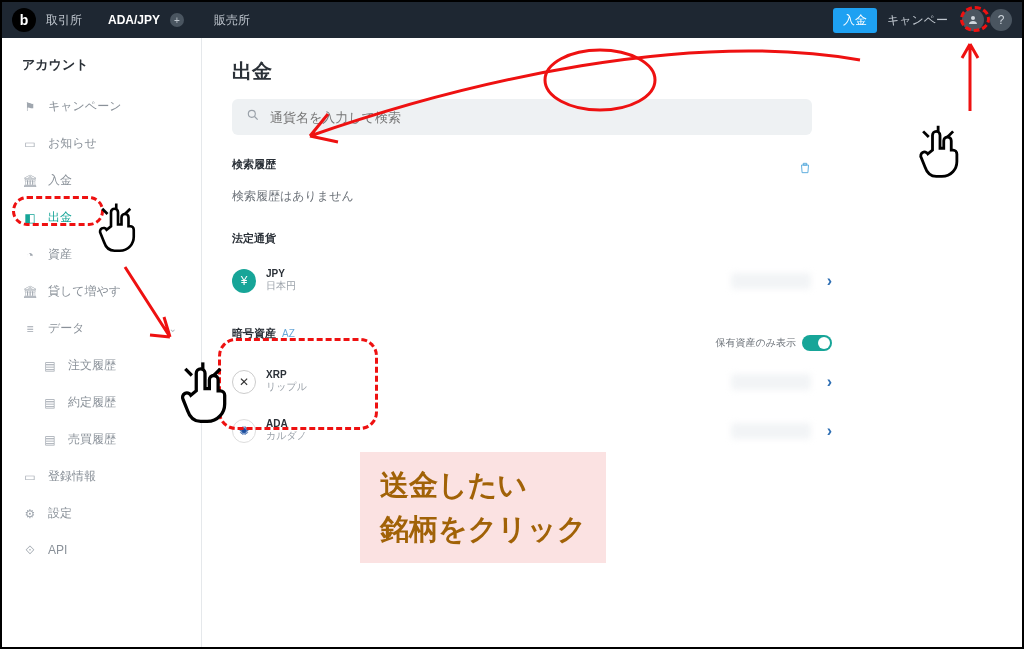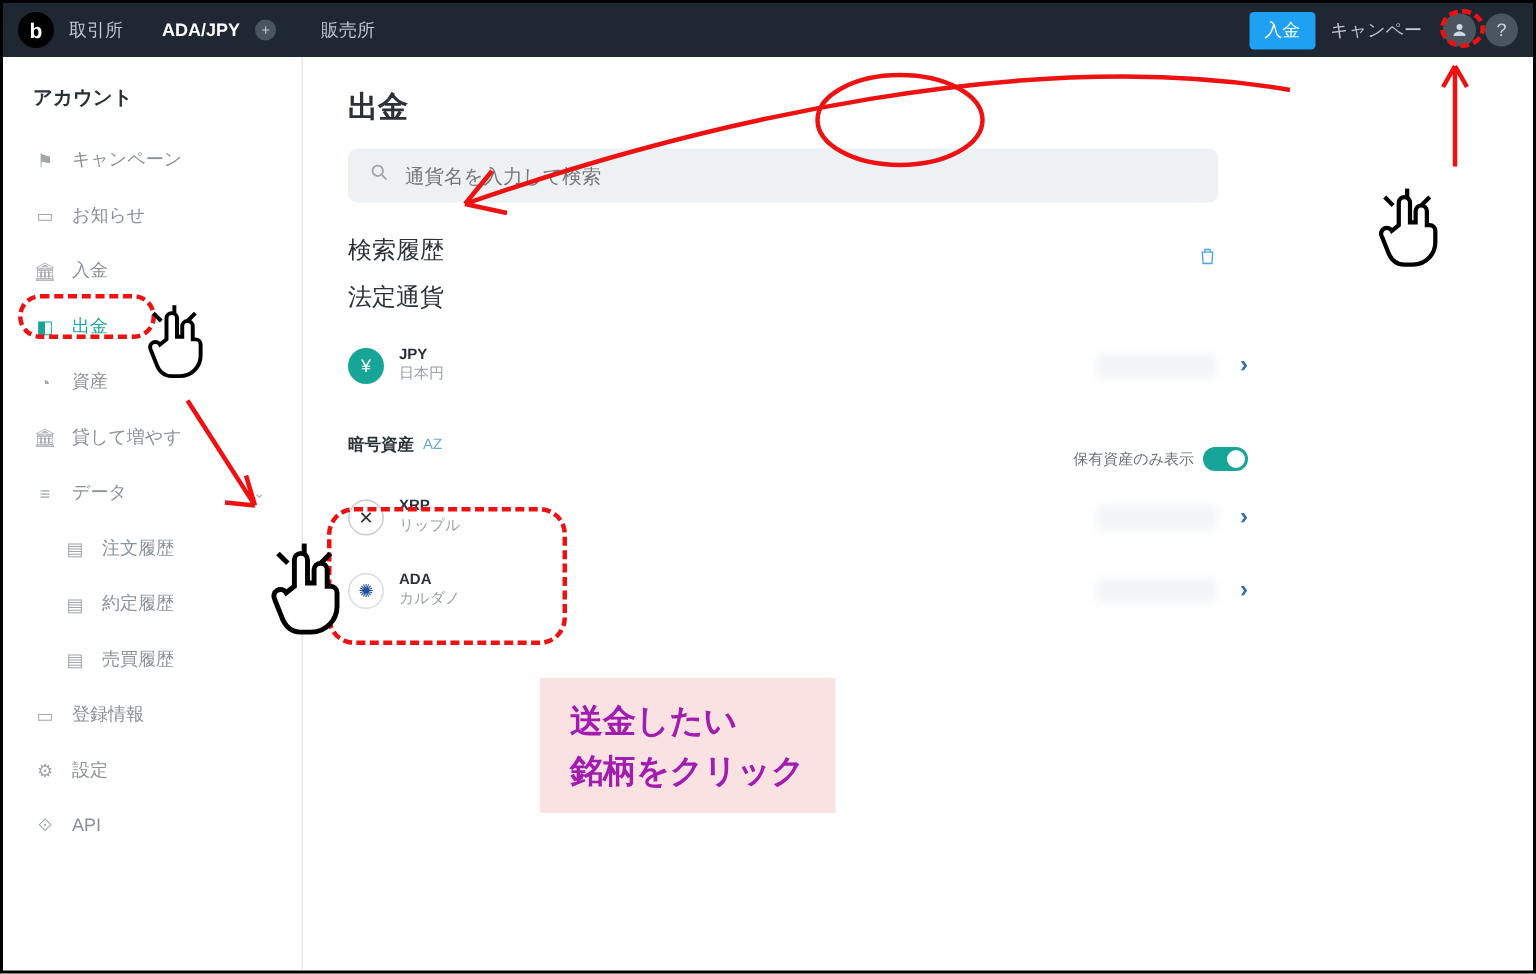--- a/index.html
+++ b/index.html
@@ -24,21 +24,21 @@
   .sideitem .caret { margin-left:auto; font-size:10px; color:#b0b6bd; }
   .sideitem.sub { padding-left: 40px; }
 
   .main { flex:1; padding: 20px 30px; overflow:auto; }
   .main h1 { font-size:20px; color:#2b3138; margin-bottom:14px; font-weight:600; }
   .searchbar { background:#eef1f3; border-radius:6px; height:36px; display:flex; align-items:center; padding:0 14px; color:#9aa1a9; margin-bottom:22px; width: 580px; }
   .searchbar input { border:none; background:transparent; outline:none; font-size:13px; color:#444; flex:1; }
   .searchbar .sico { margin-right:10px; }
 
   .section-row { display:flex; align-items:center; width:580px; }
-  .section-label { font-size:16px; color:#2b3138; font-weight:normal; margin-bottom:10px; }
+  .section-label { font-size:11px; color:#2b3138; font-weight:bold; margin-bottom:10px; }
   .trash { margin-left:auto; color:#4aa3d9; font-size:14px; }
   .empty { font-size:12px; color:#6b7178; margin: 6px 0 26px; }
 
   .list { width: 600px; }
   .currency-row { display:flex; align-items:center; padding:12px 0; cursor:pointer; }
   .currency-row .cicon { width:24px; height:24px; border-radius:50%; display:flex; align-items:center; justify-content:center; font-size:12px; color:#fff; margin-right:10px; }
   .currency-row .ctext .sym { font-size:10px; font-weight:bold; color:#2b3138; }
   .currency-row .ctext .sub { font-size:10px; color:#9aa1a9; }
   .currency-row .blur { margin-left:auto; width:80px; height:16px; background:#f2f4f6; border-radius:3px; filter: blur(3px); margin-right:16px; }
   .currency-row .chev { color:#2f6fb3; font-size:16px; font-weight:bold; }
@@ -52,21 +52,21 @@
 
   .c-jpy { background:#17a598; }
   .c-xrp { background:#fff; color:#333 !important; border:1px solid #ccc; }
   .c-ada { background:#fff; border:1px solid #ddd; color:#1c4fa0 !important; }
 
   
   .overlay { position:absolute; pointer-events:none; }
   .dash-circle { border:3px dashed #e11; border-radius:18px; }
   .hand-cursor { width:56px; height:56px; }
   .hand-cursor svg { width:100%; height:100%; }
-  .callout { position:absolute; background:#fbe2e2; color:#a21caf; font-size:22px; font-weight:bold; padding:12px 20px; line-height:1.5; }
+  .callout { position:absolute; background:#fbe2e2; color:#a16207; font-size:29px; font-weight:bold; padding:12px 20px; line-height:1.5; }
   .red-stroke { stroke:#e11; stroke-width:3; fill:none; }
 </style>
 </head>
 <body>
 
 <div class="topbar">
   <div class="logo">b</div>
   <span class="tabitem">取引所</span>
   <span class="pair">ADA/JPY</span>
   <span class="plus-badge">+</span>
@@ -155,20 +155,21 @@
     </div>
 
     <div class="section-row">
       <div class="section-label">検索履歴</div>
       <div class="trash">
         <svg width="14" height="14" viewBox="0 0 24 24">
             <path d="M6 7h12l-1 13H7z M9 4h6v3H9z" stroke="#4aa3d9" stroke-width="1.5" fill="none"></path>
           </svg>
       </div>
     </div>
+    <div class="empty">検索履歴はありません</div>
 
     <div class="section-label">法定通貨</div>
     <div class="list">
       <div class="currency-row">
         <div class="cicon c-jpy">¥</div>
         <div class="ctext">
           <div class="sym">JPY</div>
           <div class="sub">日本円</div>
         </div>
         <div class="blur"></div>

